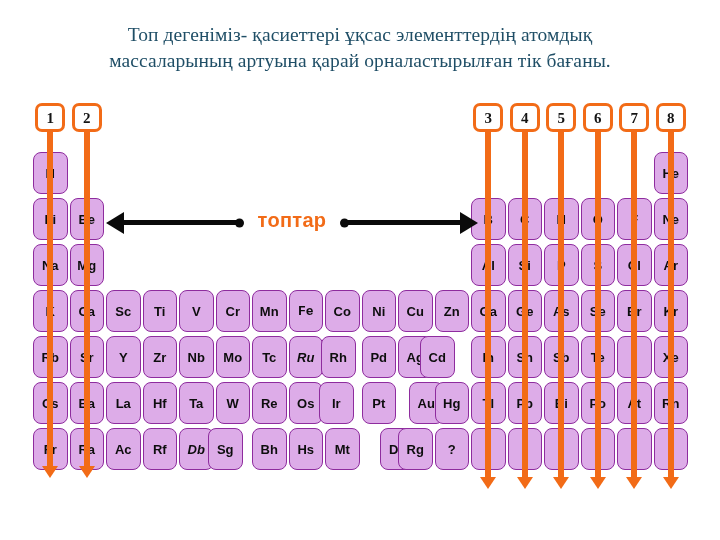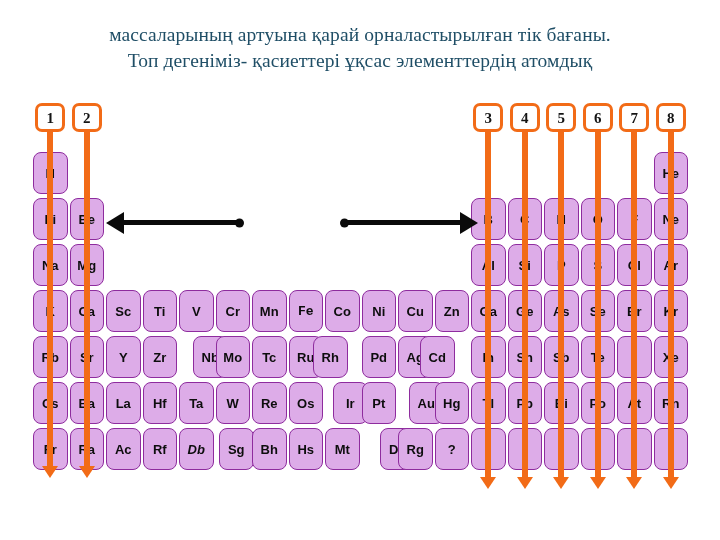--- a/index.html
+++ b/index.html
@@ -158,42 +158,43 @@
     text-align: center;
     line-height: 41px;
     overflow: hidden;
   }
   .cell.empty { color: transparent; }
 </style>
 </head>
 <body>
 
 <div id="title">
+  <span class="line">Топ дегеніміз- қасиеттері ұқсас элементтердің атомдық</span>
   <span class="line">массаларының артуына қарай орналастырылған тік бағаны.</span>
-  <span class="line">Топ дегеніміз- қасиеттері ұқсас элементтердің атомдық</span>
 </div>
 
 <div id="group-arrows">
     <div class="garrow" style="left: 47.25px; top: 131px; height: 336px;"></div>
     <div class="garrow" style="left: 83.75px; top: 131px; height: 336px;"></div>
     <div class="garrow" style="left: 485.25px; top: 131px; height: 347px;"></div>
     <div class="garrow" style="left: 521.75px; top: 131px; height: 347px;"></div>
     <div class="garrow" style="left: 558.25px; top: 131px; height: 347px;"></div>
     <div class="garrow" style="left: 594.75px; top: 131px; height: 347px;"></div>
     <div class="garrow" style="left: 631.25px; top: 131px; height: 347px;"></div>
     <div class="garrow" style="left: 667.75px; top: 131px; height: 347px;"></div>
   </div>
 
 <div id="group-band">
 
   <div class="harrow left" style="left:123px; width:118px;">
     <span class="head"></span>
     <span class="dot"></span>
   </div>
 
+  <div id="groups-label">топтар</div>
 
   <div class="harrow right" style="left:343px; width:118px;">
     <span class="dot"></span>
     <span class="head"></span>
   </div>
 
 <div class="group-box" style="left: 35.25px;">1</div>
     <div class="group-box" style="left: 71.75px;">2</div>
     <div class="group-box" style="left: 473.25px;">3</div>
     <div class="group-box" style="left: 509.75px;">4</div>
@@ -246,62 +247,62 @@
       <div class="cell" style="left: 511px;">As</div>
       <div class="cell" style="left: 547.5px;">Se</div>
       <div class="cell" style="left: 584px;">Br</div>
       <div class="cell" style="left: 620.5px;">Kr</div>
     </div>
     <div class="prow">
       <div class="cell" style="left: 0px;">Rb</div>
       <div class="cell" style="left: 36.5px;">Sr</div>
       <div class="cell" style="left: 73px;">Y</div>
       <div class="cell" style="left: 109.5px;">Zr</div>
-      <div class="cell" style="left: 160px;">Nb</div>
+      <div class="cell" style="left: 146px;">Nb</div>
       <div class="cell" style="left: 182.5px;">Mo</div>
       <div class="cell" style="left: 219px;">Tc</div>
-      <div class="cell" style="left: 255.5px;">Ru</div>
-      <div class="cell" style="left: 280px; border-radius: 9px;">Rh</div>
+      <div class="cell" style="left: 255.5px; font-style: italic;">Ru</div>
+      <div class="cell" style="left: 288px;">Rh</div>
       <div class="cell" style="left: 328.5px;">Pd</div>
       <div class="cell" style="left: 365px;">Ag</div>
       <div class="cell" style="left: 387px;">Cd</div>
       <div class="cell" style="left: 438px;">In</div>
       <div class="cell" style="left: 474.5px;">Sn</div>
       <div class="cell" style="left: 511px;">Sb</div>
       <div class="cell" style="left: 547.5px;">Te</div>
       <div class="cell" style="left: 584px;">I</div>
       <div class="cell" style="left: 620.5px;">Xe</div>
     </div>
     <div class="prow">
       <div class="cell" style="left: 0px;">Cs</div>
       <div class="cell" style="left: 36.5px;">Ba</div>
       <div class="cell" style="left: 73px;">La</div>
       <div class="cell" style="left: 109.5px;">Hf</div>
       <div class="cell" style="left: 146px;">Ta</div>
       <div class="cell" style="left: 182.5px;">W</div>
       <div class="cell" style="left: 219px;">Re</div>
       <div class="cell" style="left: 255.5px;">Os</div>
-      <div class="cell" style="left: 300px;">Ir</div>
+      <div class="cell" style="left: 286px;">Ir</div>
       <div class="cell" style="left: 328.5px;">Pt</div>
       <div class="cell" style="left: 376px;">Au</div>
       <div class="cell" style="left: 401.5px;">Hg</div>
       <div class="cell" style="left: 438px;">Tl</div>
       <div class="cell" style="left: 474.5px;">Pb</div>
       <div class="cell" style="left: 511px;">Bi</div>
       <div class="cell" style="left: 547.5px;">Po</div>
       <div class="cell" style="left: 584px;">At</div>
       <div class="cell" style="left: 620.5px;">Rn</div>
     </div>
     <div class="prow">
       <div class="cell" style="left: 0px;">Fr</div>
       <div class="cell" style="left: 36.5px;">Ra</div>
       <div class="cell" style="left: 73px;">Ac</div>
       <div class="cell" style="left: 109.5px;">Rf</div>
       <div class="cell" style="left: 146px; font-style: italic;">Db</div>
-      <div class="cell" style="left: 186px;">Sg</div>
+      <div class="cell" style="left: 175px;">Sg</div>
       <div class="cell" style="left: 219px;">Bh</div>
       <div class="cell" style="left: 255.5px;">Hs</div>
       <div class="cell" style="left: 292px;">Mt</div>
       <div class="cell" style="left: 347px;">Ds</div>
       <div class="cell" style="left: 365px;">Rg</div>
       <div class="cell" style="left: 401.5px;">?</div>
       <div class="cell empty" style="left: 438px;"></div>
       <div class="cell empty" style="left: 474.5px;"></div>
       <div class="cell empty" style="left: 511px;"></div>
       <div class="cell empty" style="left: 547.5px;"></div>

